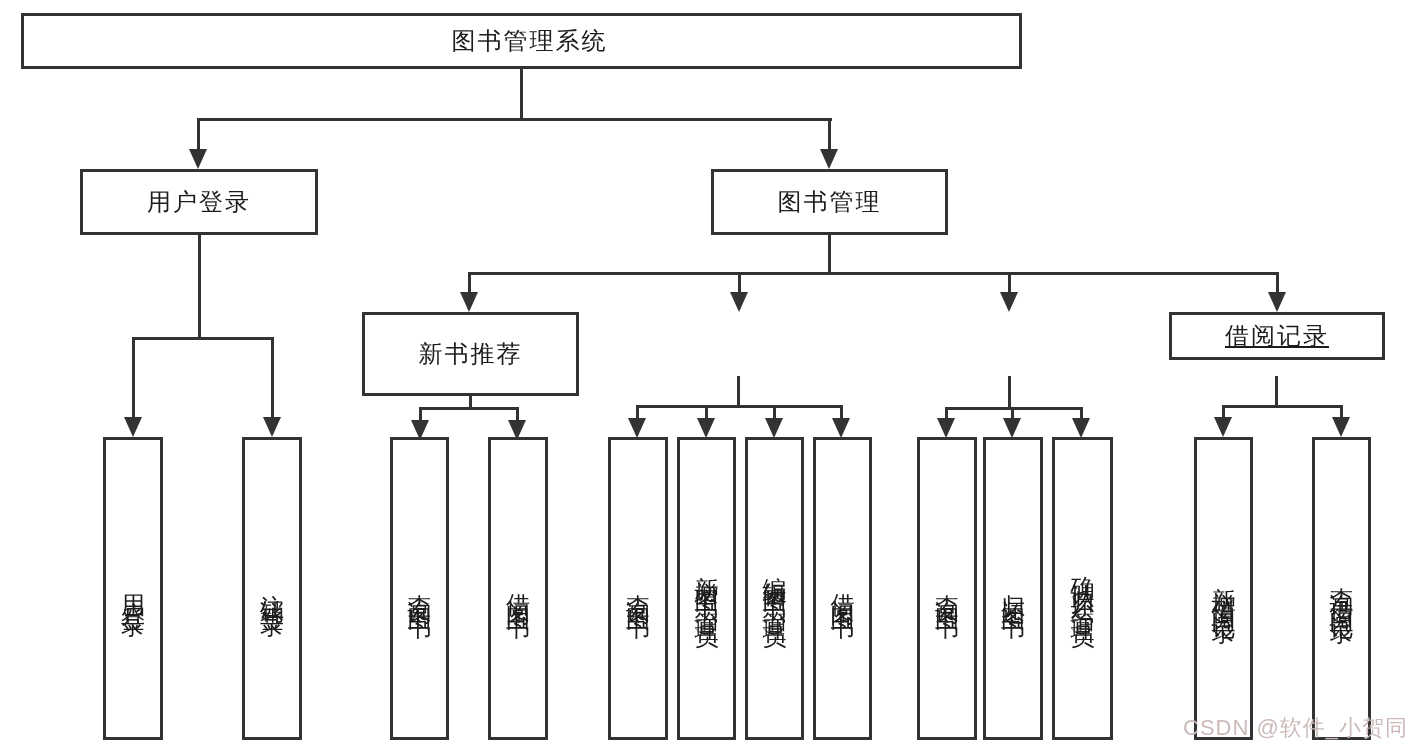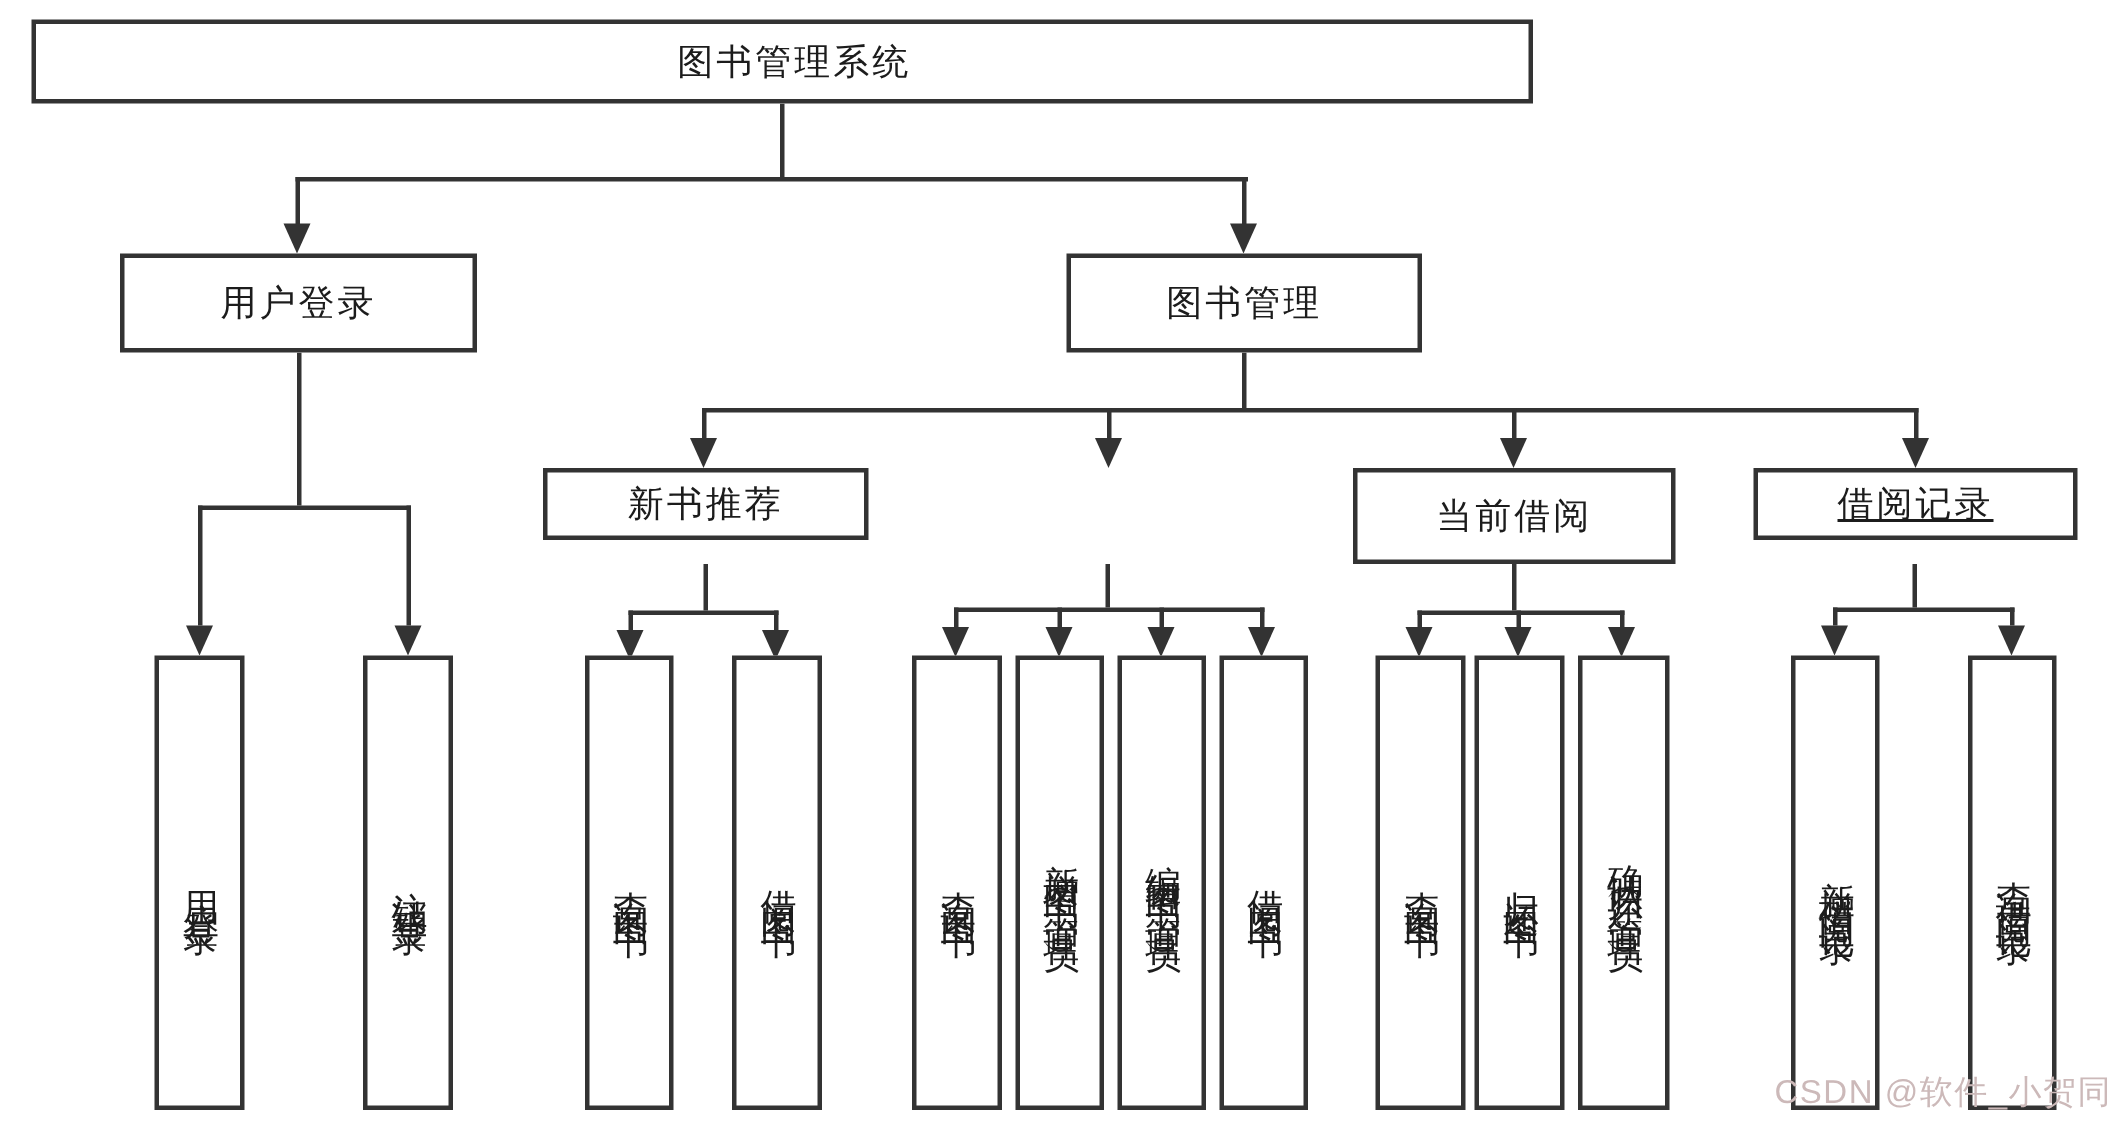--- a/index.html
+++ b/index.html
@@ -94,25 +94,22 @@
   <div class="line" style="left:468px; top:272px; width:811px; height:3px;"></div>
   <div class="line" style="left:468px; top:272px; width:3px; height:20px;"></div>
   <div class="arrow" style="left:460px; top:292px;"></div>
   <div class="line" style="left:738px; top:272px; width:3px; height:20px;"></div>
   <div class="arrow" style="left:730px; top:292px;"></div>
   <div class="line" style="left:1008px; top:272px; width:3px; height:20px;"></div>
   <div class="arrow" style="left:1000px; top:292px;"></div>
   <div class="line" style="left:1276px; top:272px; width:3px; height:20px;"></div>
   <div class="arrow" style="left:1268px; top:292px;"></div>
 
-  <div class="box" style="left:362px; top:312px; width:217px; height:48px;">
+  <div class="box" style="left:362px; top:312px; width:217px; height:84px;">
     <span>新书推荐</span>
-  </div>
-  <div class="box" style="left:902px; top:312px; width:215px; height:64px;">
-    <span>当前借阅</span>
   </div>
   <div class="box" style="left:1169px; top:312px; width:216px; height:48px;text-decoration:underline;">
     <span>借阅记录</span>
   </div>
 
   <div class="line" style="left:469px; top:376px; width:3px; height:31px;"></div>
   <div class="line" style="left:419px; top:407px; width:100px; height:3px;"></div>
   <div class="line" style="left:419px; top:407px; width:3px; height:13px;"></div>
   <div class="arrow" style="left:411px; top:420px;"></div>
   <div class="line" style="left:516px; top:407px; width:3px; height:13px;"></div>

